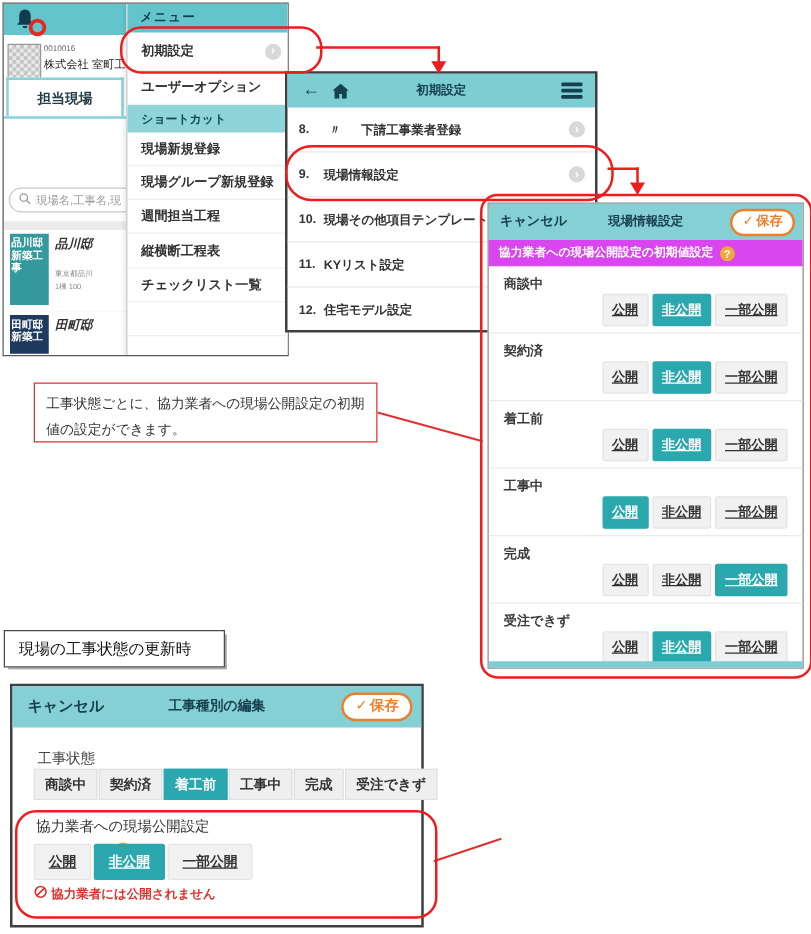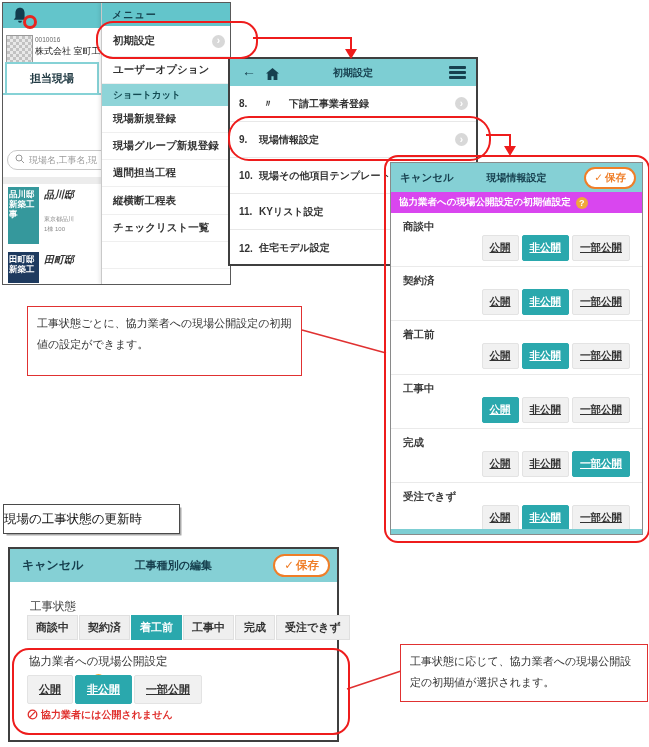--- a/index.html
+++ b/index.html
@@ -67,21 +67,21 @@
   .p3foot{position:absolute;left:0;bottom:0;width:100%;height:5px;background:#7dced3;}
 
   
   .redoval{position:absolute;border:2.5px solid #ee1c1c;border-radius:18px;z-index:60;pointer-events:none;}
   .redline-h{position:absolute;border-top:2.5px solid #ee1c1c;z-index:55;pointer-events:none;}
   .redline-v{position:absolute;border-left:2.5px solid #ee1c1c;z-index:55;pointer-events:none;}
   .arrow-down{position:absolute;width:0;height:0;border-left:6px solid transparent;border-right:6px solid transparent;border-top:10px solid #ee1c1c;z-index:55;pointer-events:none;}
   .redrect{position:absolute;border:2.5px solid #ee1c1c;border-radius:14px;z-index:40;pointer-events:none;}
   .callout{position:absolute;border:1.5px solid #e03131;background:#fff;padding:6px 9px;font-size:11px;color:#333;line-height:1.9;z-index:20;box-sizing:border-box;}
   .labelbox{position:absolute;left:3px;top:504px;width:177px;height:30px;border:1.5px solid #4a4a4a;background:#fff;z-index:20;
-            display:flex;align-items:center;font-size:12.5px;color:#111;box-sizing:border-box;box-shadow:2.5px 2.5px 0 -1px #aaa;}
+            display:flex;align-items:center;padding-left:11px;font-size:12.5px;color:#111;box-sizing:border-box;box-shadow:2.5px 2.5px 0 -1px #aaa;}
 
   
   .panel4{position:absolute;left:8px;top:547px;width:331px;height:195px;border:2px solid #3f3f3f;background:#fff;z-index:10;box-sizing:border-box;}
   .p4h{position:relative;height:33px;background:#85d0d5;}
   .p4h .cancel{position:absolute;left:12px;line-height:33px;font-size:12px;font-weight:bold;color:#17404f;}
   .p4h .title{text-align:center;line-height:33px;font-size:11px;font-weight:bold;color:#17404f;}
   .p4h .save-pill{right:7px;top:5px;font-size:11.5px;padding:2px 9px;}
   .p4-status-label{position:absolute;left:20px;top:50px;font-size:11.5px;color:#444;}
   .seg{position:absolute;left:17px;top:66px;display:flex;gap:1px;}
   .segbtn{height:25px;display:flex;align-items:center;padding:0 8px;background:#efefef;border:1px solid #e0e0e0;
@@ -278,21 +278,21 @@
   <div class="redline-v" style="left:350px;top:37px;height:13px;"></div>
   <div class="arrow-down" style="left:345px;top:49px;"></div>
 
   <div class="redoval" style="left:228px;top:116px;width:259px;height:41px;border-radius:21px;"></div>
   <div class="redline-h" style="left:486px;top:134px;width:25px;"></div>
   <div class="redline-v" style="left:509px;top:134px;height:13px;"></div>
   <div class="arrow-down" style="left:504px;top:146px;"></div>
 
   <div class="redrect" style="left:384px;top:155px;width:262px;height:384px;"></div>
 
-  <div class="callout" style="left:27px;top:306px;width:275px;height:70px;">
+  <div class="callout" style="left:27px;top:306px;width:275px;height:48px;">
     <span>工事状態ごとに、協力業者への現場公開設定の初期値の設定ができます。</span>
   </div>
 
   <div class="labelbox">
     <span>現場の工事状態の更新時</span>
   </div>
 
   <div class="panel4">
     <div class="p4h">
       <span class="cancel">キャンセル</span>
@@ -326,22 +326,19 @@
             <circle cx="10" cy="10" r="7.8" fill="none" stroke="#e0312e" stroke-width="2.4"></circle>
             <line x1="4.8" y1="15.2" x2="15.2" y2="4.8" stroke="#e0312e" stroke-width="2.4"></line>
           </svg>
       </span>
       <span>協力業者には公開されません</span>
     </div>
   </div>
 
   <div class="redrect" style="left:12px;top:648px;width:334px;height:83px;border-radius:17px;z-index:50;"></div>
 
-  <div class="callout" style="left:400px;top:644px;width:248px;height:58px;">
-    <span>工事状態に応じて、協力業者への現場公開設定の初期値が選択されます。</span>
-  </div>
 
   <svg class="overlay" width="649" height="747">
     <line x1="302" y1="330" x2="386" y2="353" stroke="#e03131" stroke-width="1.6"></line>
     <line x1="347" y1="689" x2="401" y2="671" stroke="#e03131" stroke-width="1.6"></line>
   </svg>
 
 </div>
 
 </body></html>

